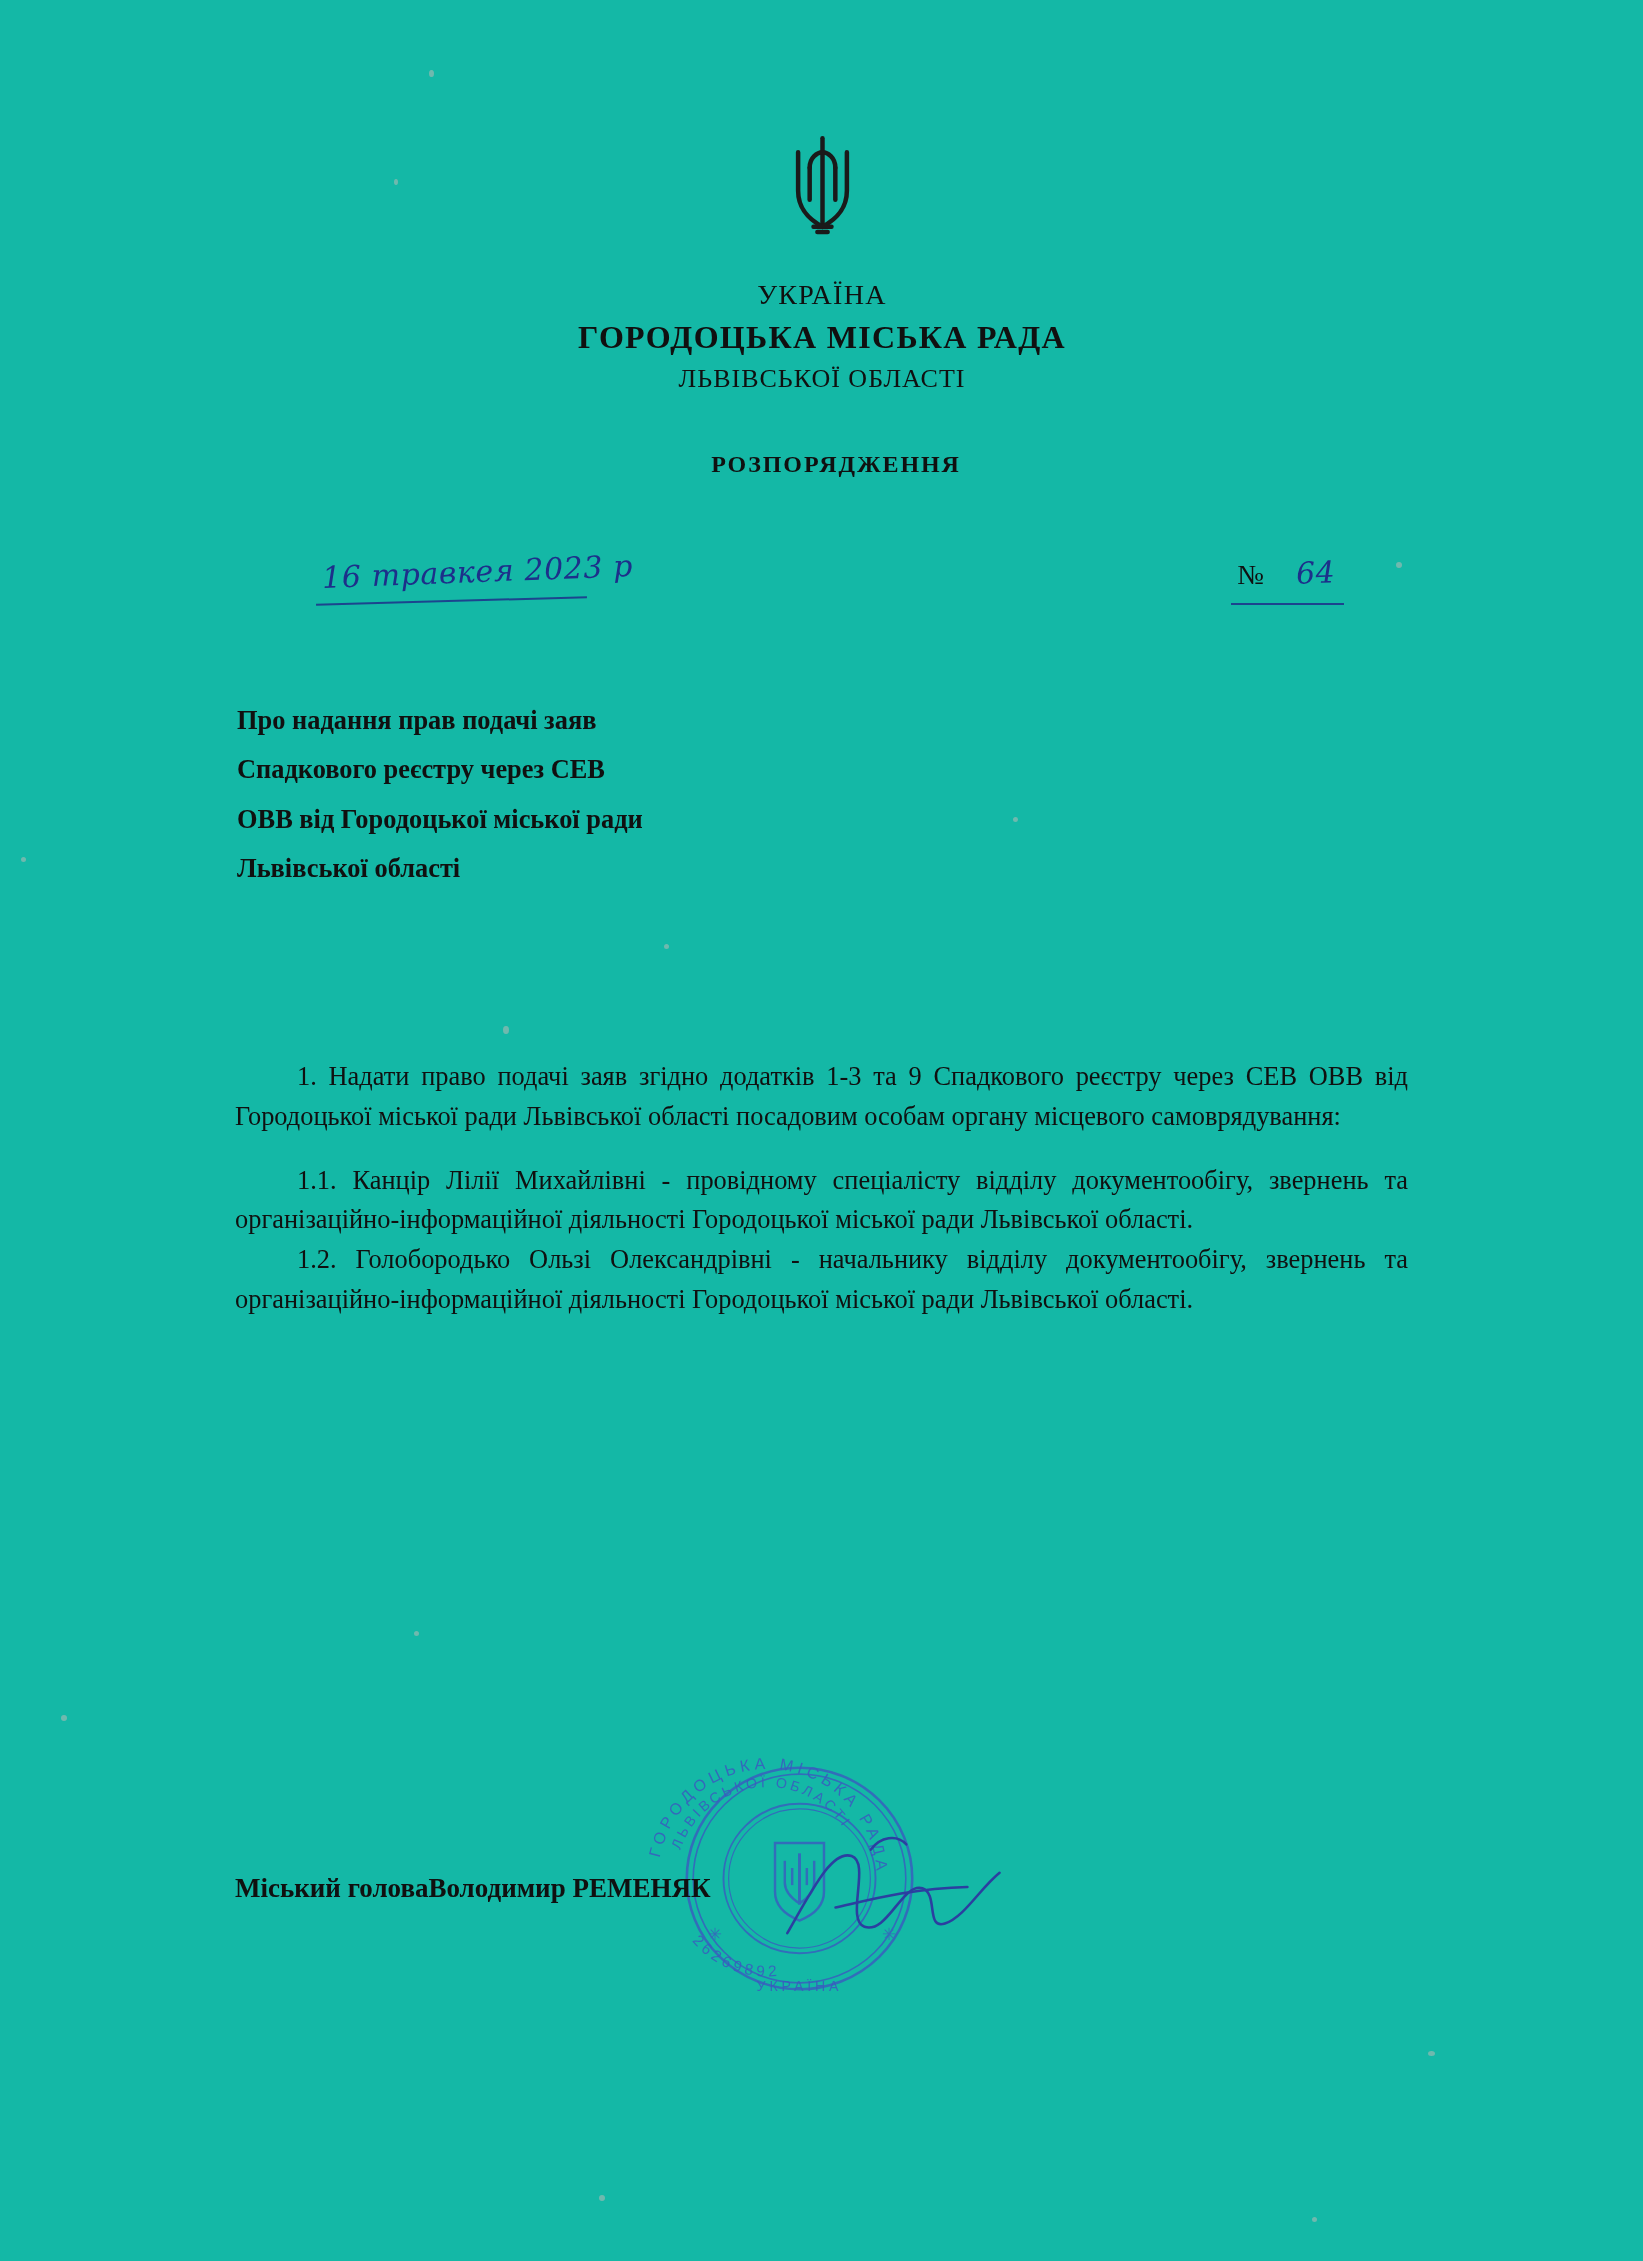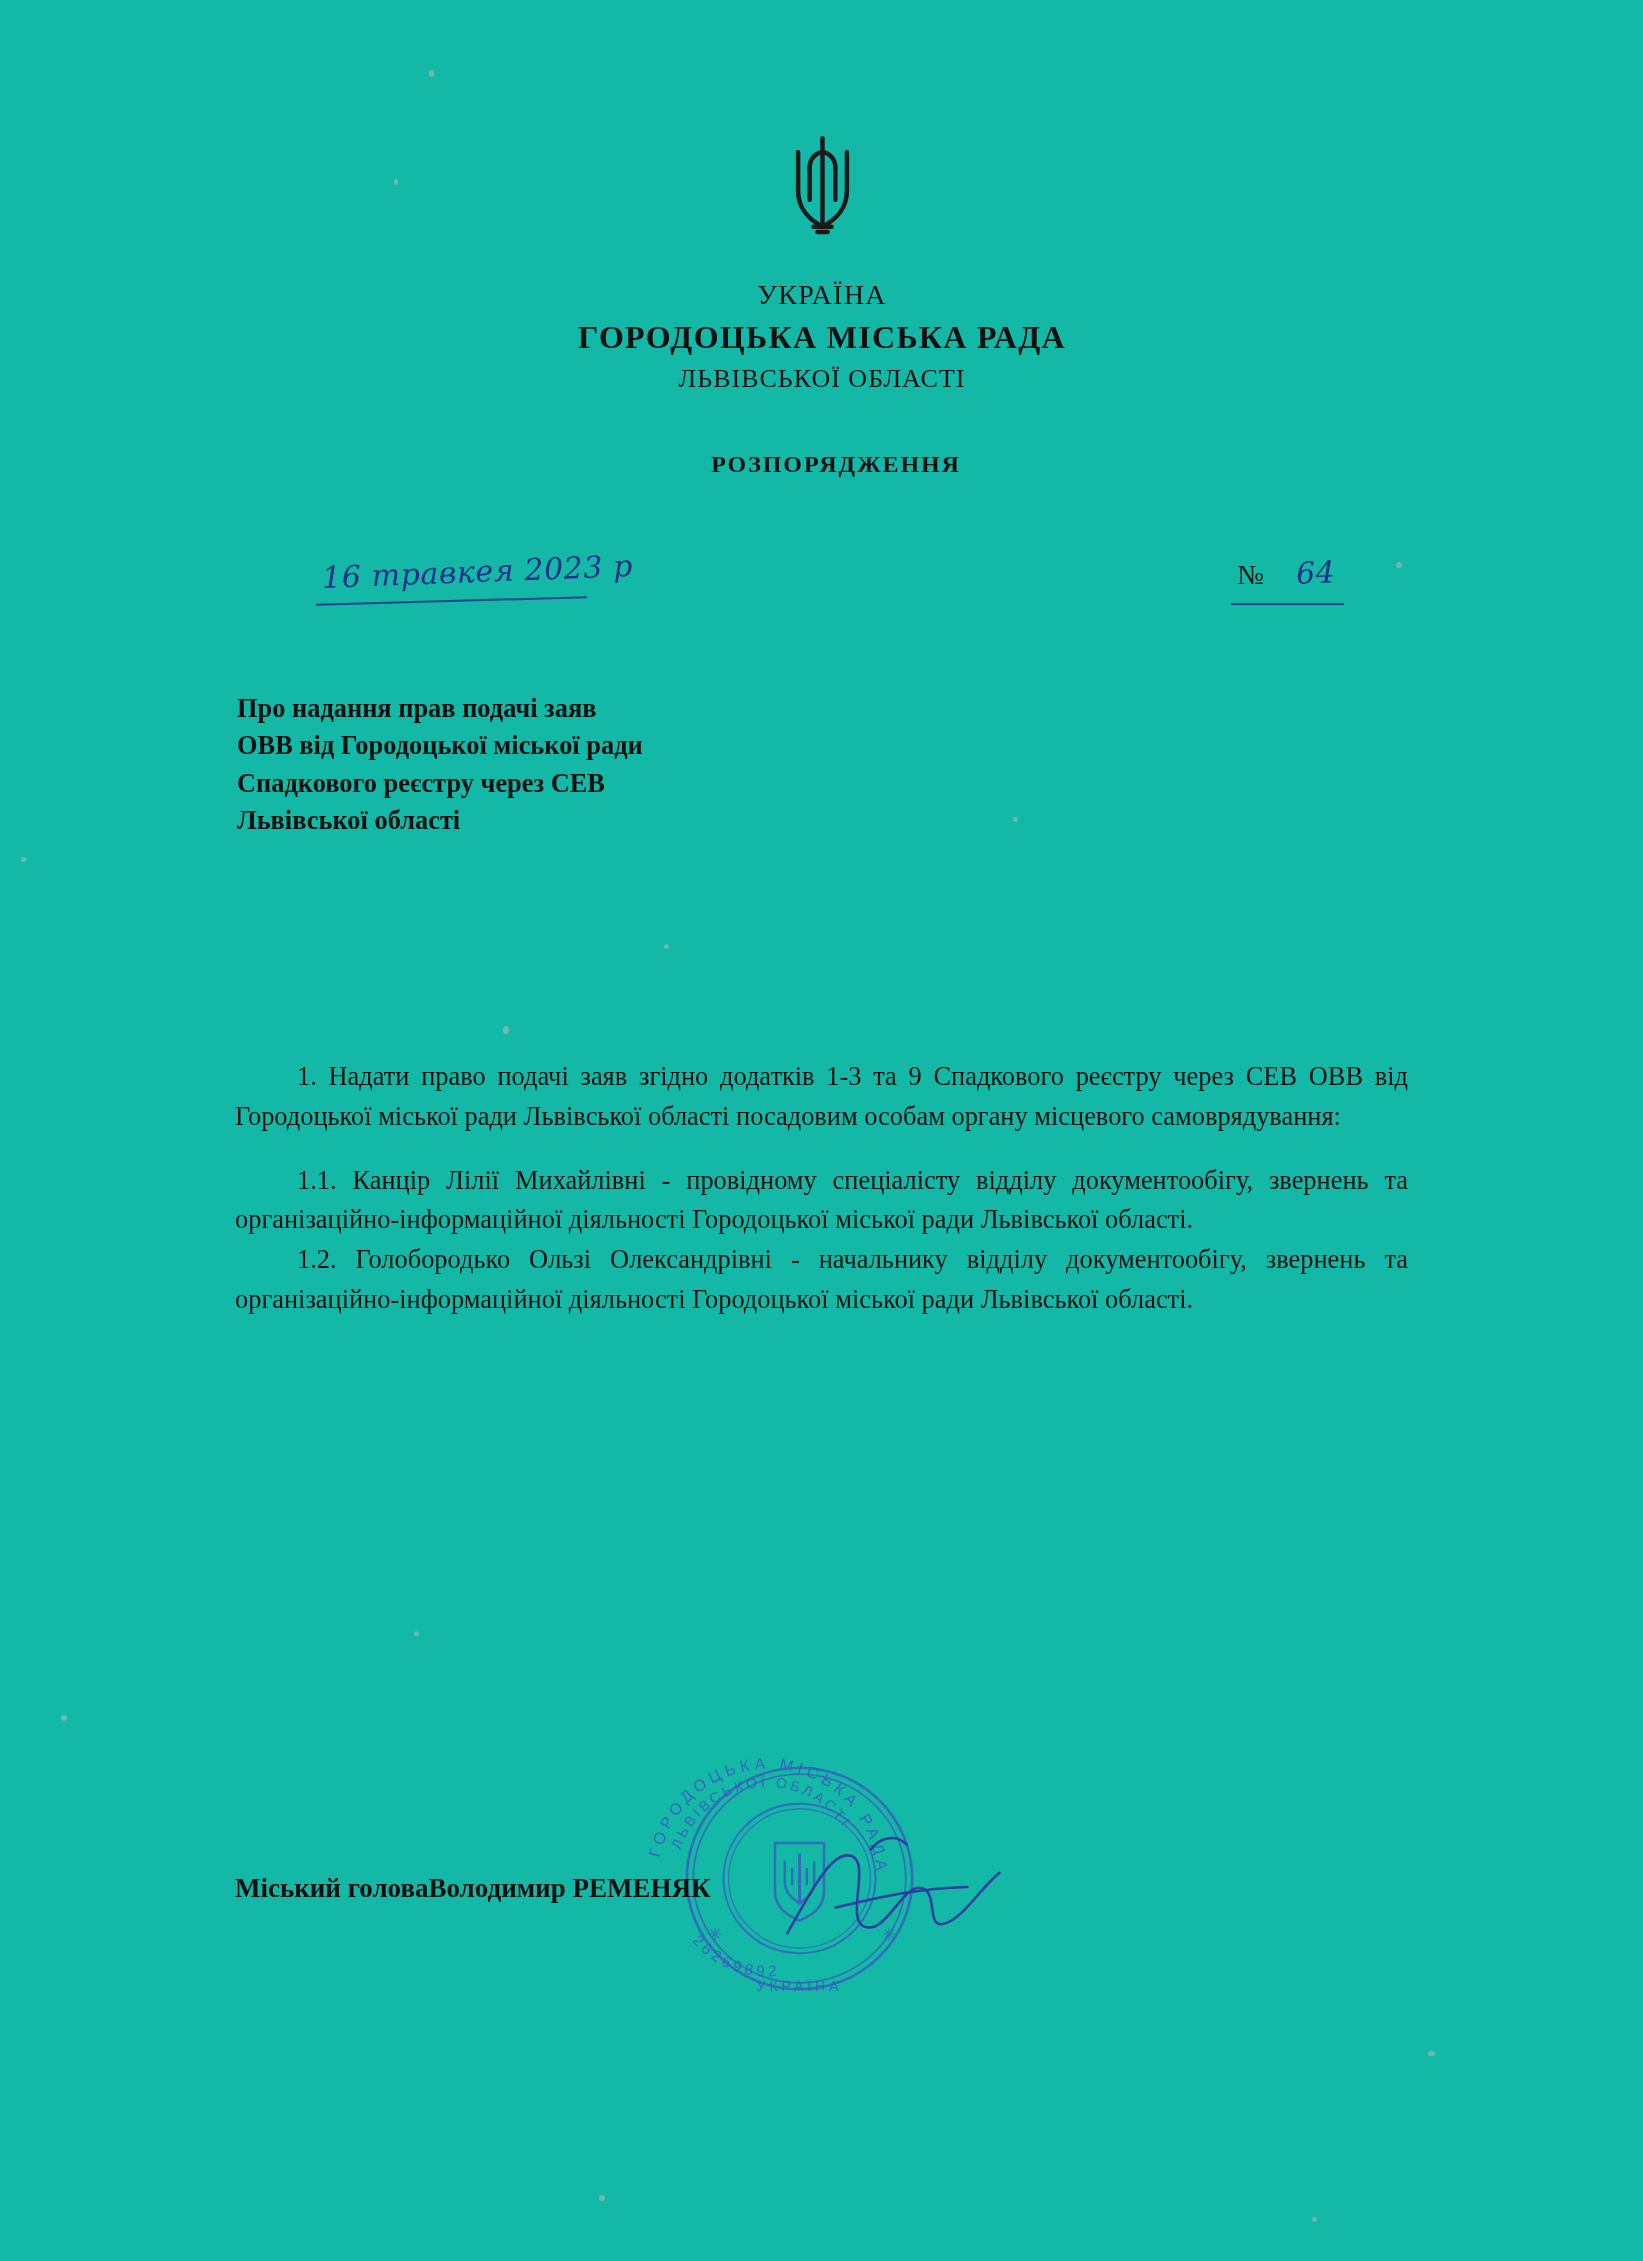--- a/index.html
+++ b/index.html
@@ -136,21 +136,21 @@
     left: 237px;
     top: 690px;
     width: 541px;
     font-size: 26.4px;
     font-weight: bold;
     line-height: 1.42;
     text-align: justify;
     text-align-last: left;
   }
   .subject div { white-space: nowrap; }
-  .subject .j { display: block; }
+  .subject .j { display: block; margin-top: 12px; }
 
   
   .body-text {
     position: absolute;
     left: 235px;
     top: 1057px;
     width: 1173px;
     font-size: 26.4px;
     line-height: 1.5;
     text-align: justify;
@@ -237,22 +237,22 @@
   <div class="date-row">
     <div class="hand date-hand">16 травкея 2023 р</div>
     <div class="date-underline"></div>
     <div class="num-label">№</div>
     <div class="hand num-hand">64</div>
     <div class="num-underline"></div>
   </div>
 
   <div class="subject">
     <div class="j">Про  надання  прав  подачі  заяв</div>
+    <div class="j">Спадкового   реєстру   через   СЕВ</div>
     <div class="j">ОВВ від Городоцької міської ради</div>
-    <div class="j">Спадкового   реєстру   через   СЕВ</div>
     <div class="j">Львівської області</div>
   </div>
 
   <div class="body-text">
     <p class="ind">1. Надати право подачі заяв згідно додатків 1-3 та 9 Спадкового реєстру через СЕВ ОВВ від Городоцької міської ради Львівської області посадовим особам органу місцевого самоврядування:</p>
     <p class="ind tight">1.1. Канцір Лілії Михайлівні - провідному спеціалісту відділу документообігу, звернень та організаційно-інформаційної діяльності Городоцької міської ради Львівської області.</p>
     <p class="ind">1.2. Голобородько Ользі Олександрівні - начальнику відділу документообігу, звернень та організаційно-інформаційної діяльності Городоцької міської ради Львівської області.</p>
   </div>
 
   <div class="stamp">

